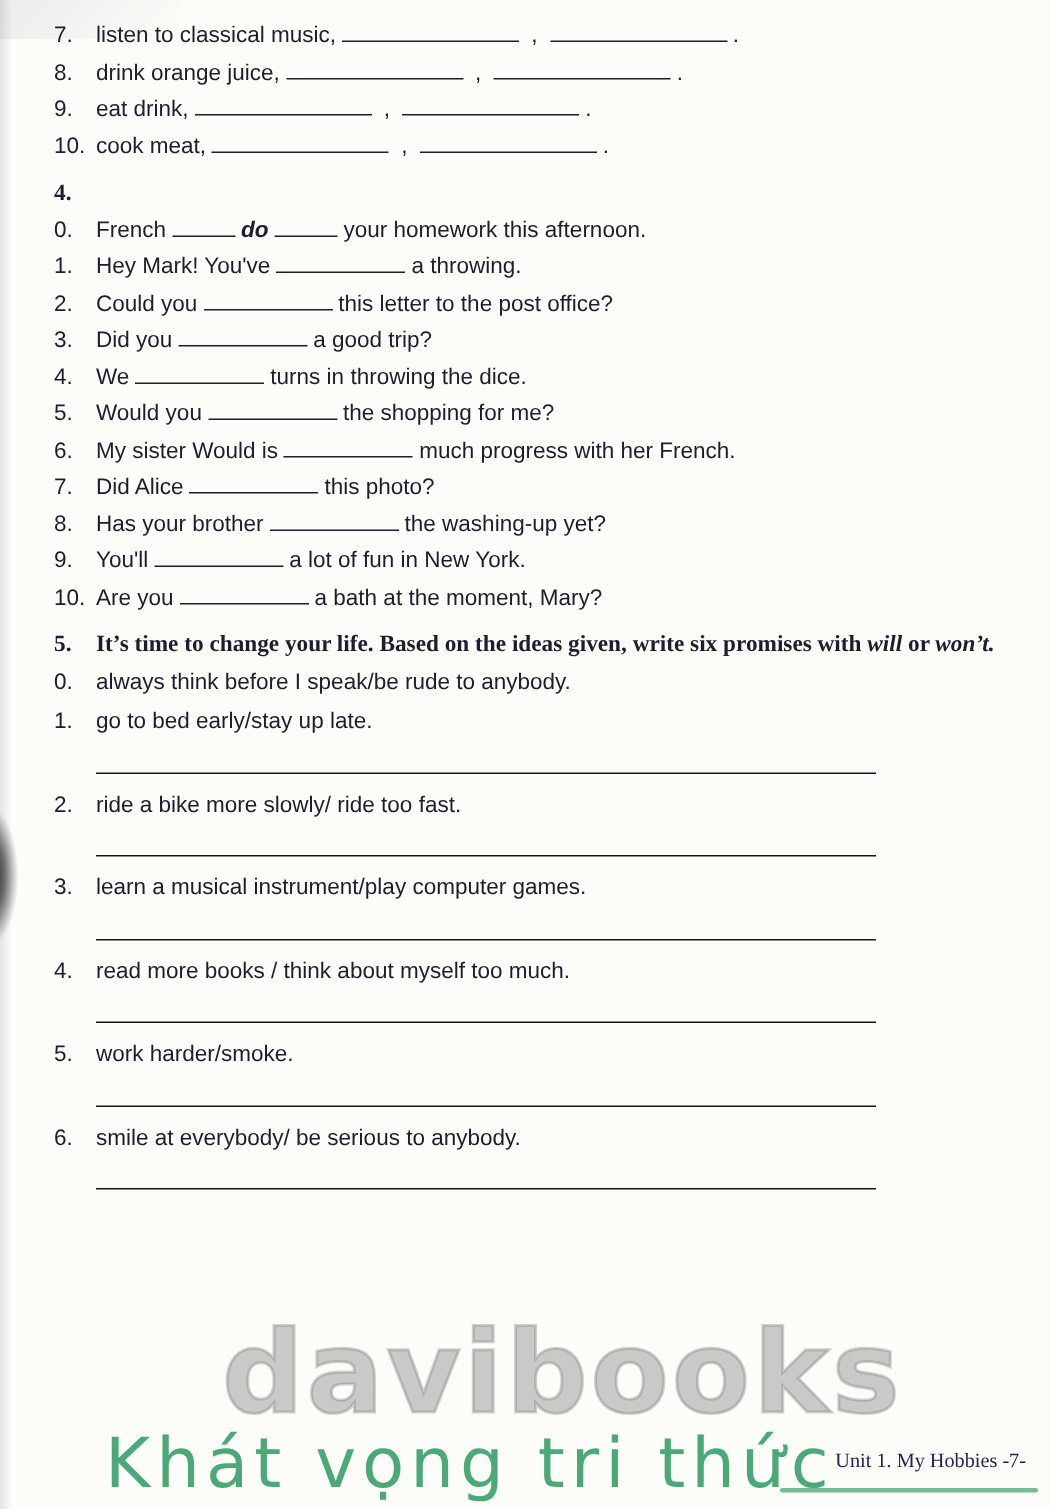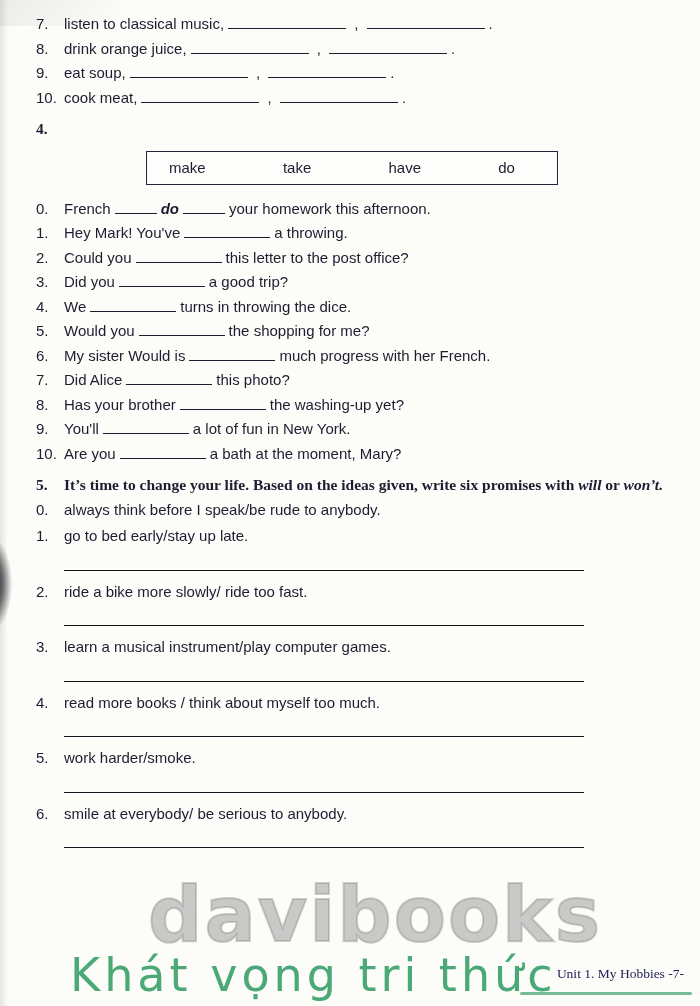--- a/index.html
+++ b/index.html
@@ -120,37 +120,31 @@
   <div class="row">
     <span class="num">7.</span>
     <span class="itext"><span>listen to classical music,</span><span class="blank blank-lg"></span><span> , </span><span class="blank blank-lg"></span><span>.</span></span>
   </div>
   <div class="row">
     <span class="num">8.</span>
     <span class="itext"><span>drink orange juice,</span><span class="blank blank-lg"></span><span> , </span><span class="blank blank-lg"></span><span>.</span></span>
   </div>
   <div class="row">
     <span class="num">9.</span>
-    <span class="itext"><span>eat soup,</span><span class="blank blank-lg"></span><span> , </span><span class="blank blank-lg"></span><span>.</span></span>
+    <span class="itext"><span>eat drink,</span><span class="blank blank-lg"></span><span> , </span><span class="blank blank-lg"></span><span>.</span></span>
   </div>
   <div class="row">
     <span class="num">10.</span>
     <span class="itext"><span>cook meat,</span><span class="blank blank-lg"></span><span> , </span><span class="blank blank-lg"></span><span>.</span></span>
   </div>
 
   <div class="row heading">
     <span class="num">4.</span>
   </div>
 
-  <div class="verb-box">
-    <span>make</span>
-    <span>take</span>
-    <span>have</span>
-    <span>do</span>
-  </div>
 
   <div class="row">
     <span class="num">0.</span>
     <span class="itext"><span>French</span><span class="blank blank-sm"></span><span class="bi">do</span><span class="blank blank-sm"></span><span>your homework this afternoon.</span></span>
   </div>
 
   <div class="row">
     <span class="num">1.</span>
     <span class="itext"><span>Hey Mark! You've</span><span class="blank blank-md"></span><span>a throwing.</span></span>
   </div>

